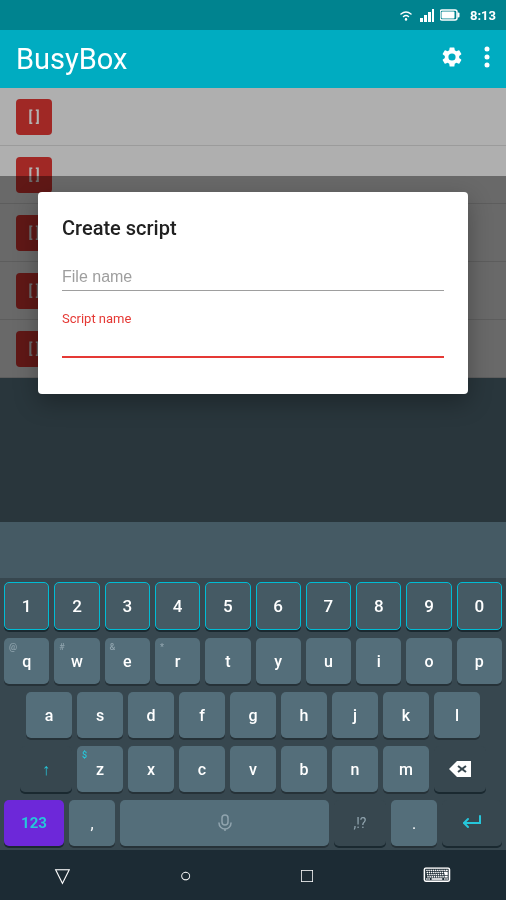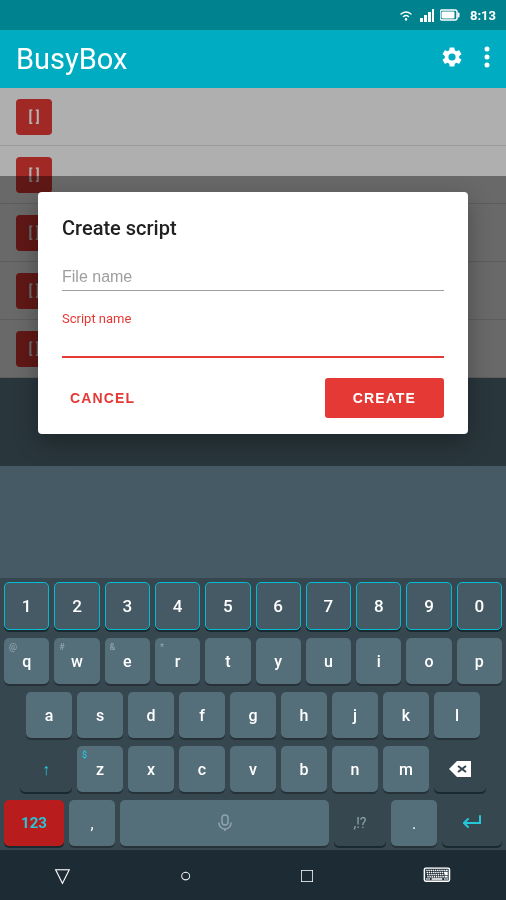--- a/index.html
+++ b/index.html
@@ -91,21 +91,21 @@
       color: #333;
       font-size: 16px;
     }
 
     
     .dialog-overlay {
       position: absolute;
       top: 88px;
       left: 0;
       width: 100%;
-      height: 290px;
+      height: 346px;
       background: rgba(0,0,0,0.4);
       display: flex;
       align-items: flex-start;
       justify-content: center;
       padding-top: 16px;
     }
 
     .dialog {
       width: 430px;
       background: white;
@@ -291,21 +291,21 @@
 
     .kb-bottom-row {
       display: flex;
       justify-content: space-between;
       align-items: center;
       gap: 5px;
       padding: 4px 4px;
     }
 
     .kb-123 {
-      background: #b91c1c;
+      background: #6d28d9;
       border-radius: 5px;
       color: #26C6DA;
       font-size: 15px;
       font-weight: bold;
       display: flex;
       align-items: center;
       justify-content: center;
       cursor: pointer;
       height: 46px;
       min-width: 60px;
@@ -467,24 +467,20 @@
 
       <div class="input-group">
         <input class="input-field-gray" type="text" placeholder="File name" style="">
       </div>
 
       <div class="input-group">
         <label class="input-label">Script name</label>
         <input class="input-field" type="text" value="" style="">
       </div>
 
-      <div class="dialog-actions">
-        <button class="btn-cancel">CANCEL</button>
-        <button class="btn-create">CREATE</button>
-      </div>
     </div>
   </div>
 </div>
 
 <div class="keyboard">
 
   <div class="kb-row">
     <div class="kb-key-num">1</div>
     <div class="kb-key-num">2</div>
     <div class="kb-key-num">3</div>

